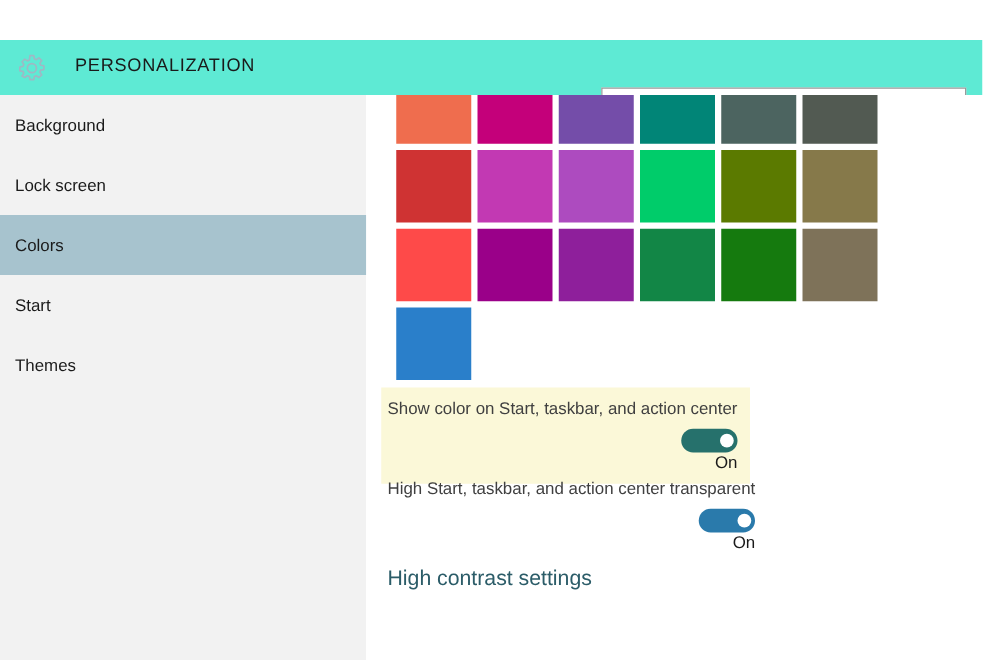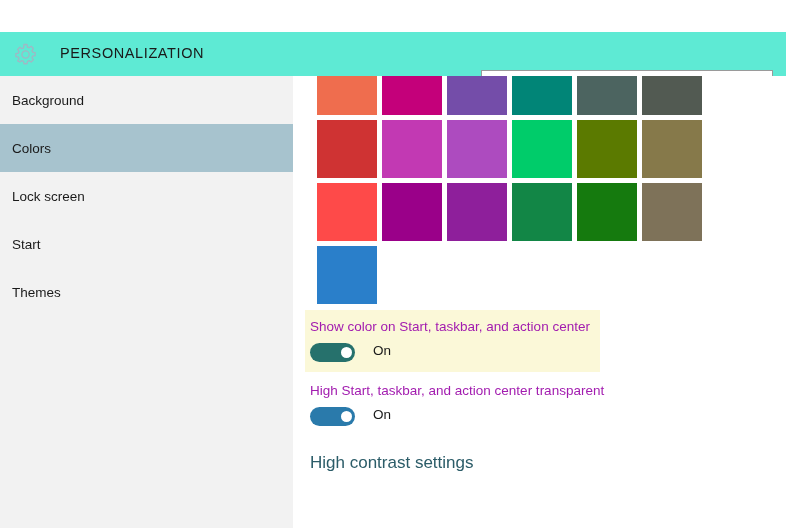--- a/index.html
+++ b/index.html
@@ -142,26 +142,26 @@
   }
 
   .setting-block { position: absolute; left: 17px; }
   .setting-block.highlight {
     background: #fbf8d8;
     padding: 9px 10px 10px 5px;
     left: 12px;
   }
   .setting-label {
     font-size: 13.5px;
-    color: #a21caf;
+    color: #404040;
     margin-bottom: 9px;
     white-space: nowrap;
   }
   .toggle-row {
-    display: flex; align-items: flex-start;
+    display: flex; align-items: flex-end; flex-direction: column;
   }
   .toggle {
     position: relative;
     width: 45px; height: 19px;
     border-radius: 10px;
     cursor: pointer;
     flex: none;
   }
   .toggle .knob {
     position: absolute;
@@ -206,25 +206,25 @@
           <path d="M9.9 9.9 L14.4 14.4" stroke="#3a3a3a" stroke-width="1.1" fill="none"></path>
         </svg>
       </div>
     </div>
   </div>
 
   <div class="sidebar">
     <div class="nav-item">
       <span>Background</span>
     </div>
+    <div class="nav-item">
+      <span>Lock screen</span>
+    </div>
     <div class="nav-item selected">
       <span>Colors</span>
-    </div>
-    <div class="nav-item">
-      <span>Lock screen</span>
     </div>
     <div class="nav-item">
       <span>Start</span>
     </div>
     <div class="nav-item">
       <span>Themes</span>
     </div>
   </div>
 
   <div class="content">

